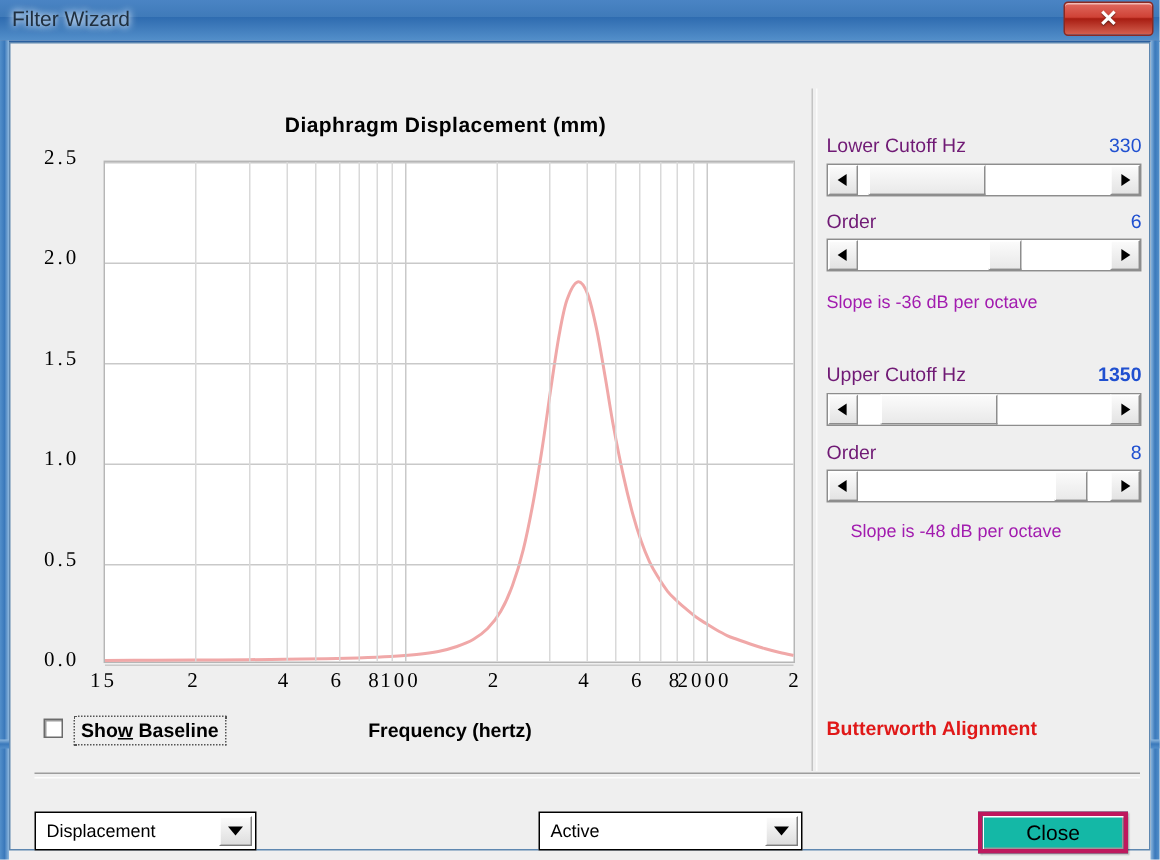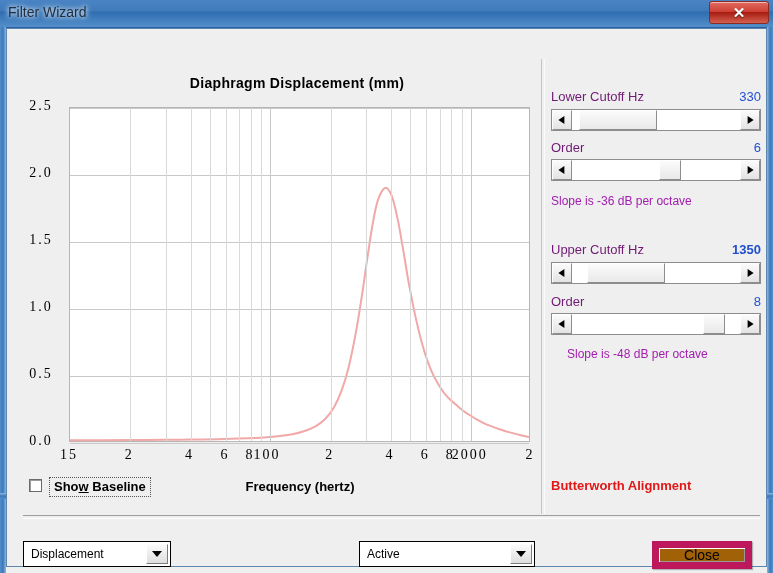--- a/index.html
+++ b/index.html
@@ -168,22 +168,22 @@
     box-sizing:border-box;
   }
   .combo .cbtn i{
     position:absolute;left:50%;top:50%;transform:translate(-50%,-50%);
     width:0;height:0;border-left:5px solid transparent;border-right:5px solid transparent;
     border-top:6px solid #000;
   }
 
   .pushbtn{
     position:absolute;
-    background:#a16207;
-    border:7px solid #be185d;
+    background:#14b8a6;
+    border:3px solid #be185d;
     box-shadow:inset 1px 1px 0 #ffffff, inset -1px -1px 0 #9a9a9a, 1px 1px 1px rgba(0,0,0,.25);
     box-sizing:border-box;
     font-size:14px;color:#000;
     display:flex;align-items:center;justify-content:center;
     cursor:pointer;
   }
 </style>
 </head>
 <body>
 

